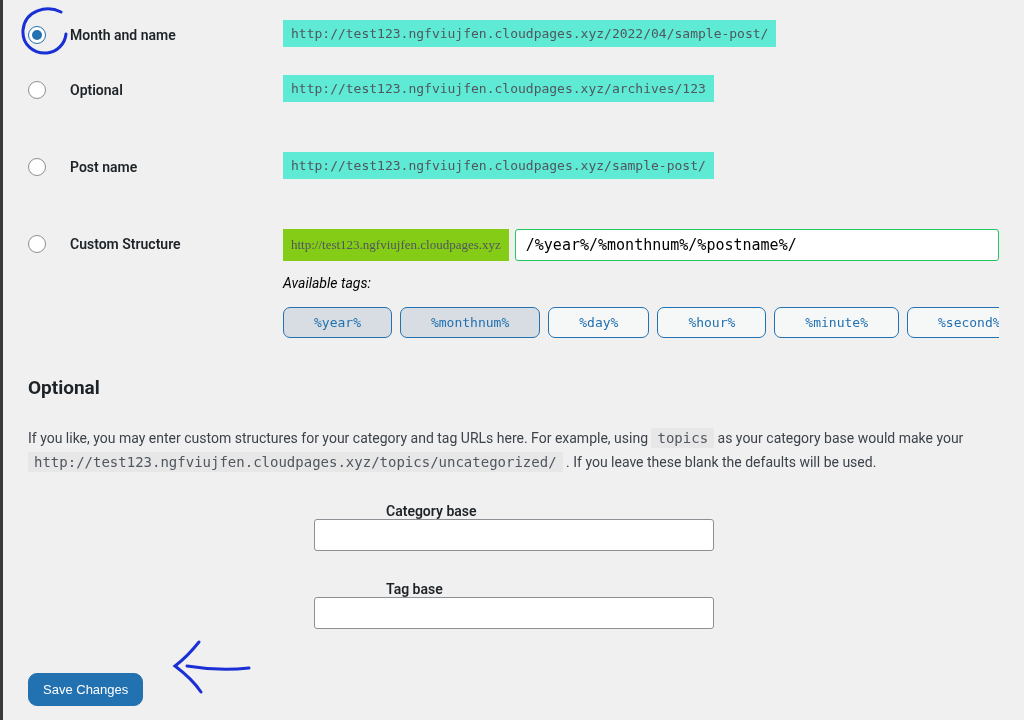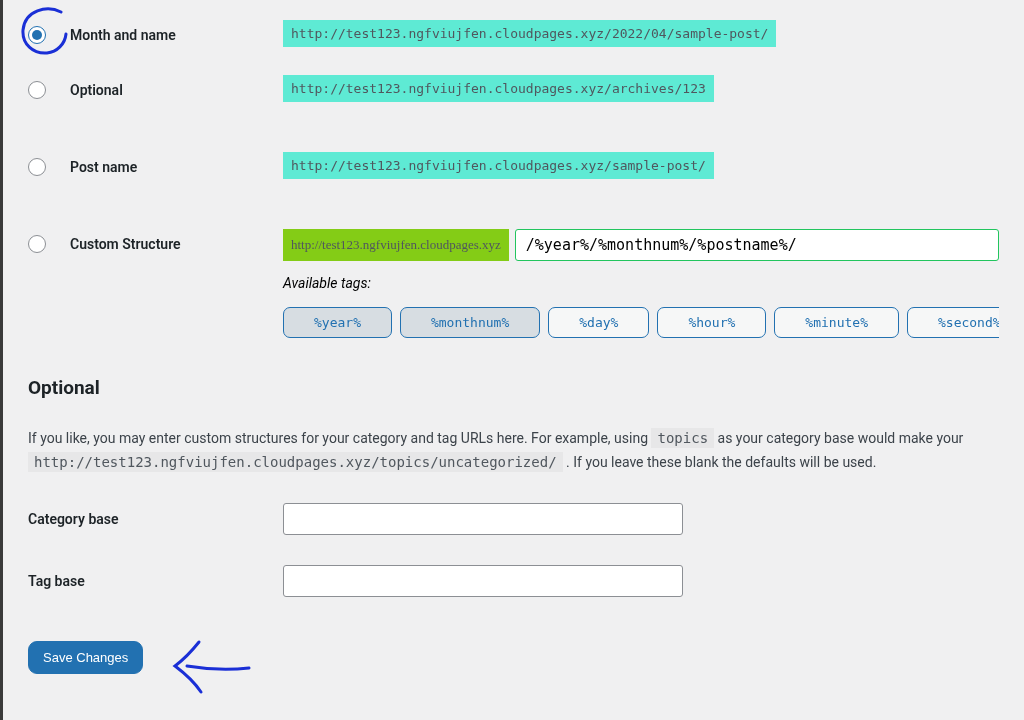--- a/index.html
+++ b/index.html
@@ -113,21 +113,21 @@
     line-height: 1.7;
     margin-top: 28px;
   }
   .desc .inline-code {
     font-family: Consolas, Menlo, monospace;
     background: #e7e7e8;
     color: #50575e;
     padding: 2px 6px;
   }
   .form-table { margin-top: 28px; }
-  .ft-row { display: flex; align-items: center; margin-bottom: 30px; }
+  .ft-row { display: flex; align-items: center; margin-bottom: 30px; flex-direction: column; }
   .ft-label { width: 255px; font-weight: 600; font-size: 14px; }
   .ft-input input {
     width: 400px;
     border: 1px solid #8c8f94;
     border-radius: 3px;
     font-size: 14px;
     padding: 7px 10px;
     background: #fff;
   }
   .save-btn {

